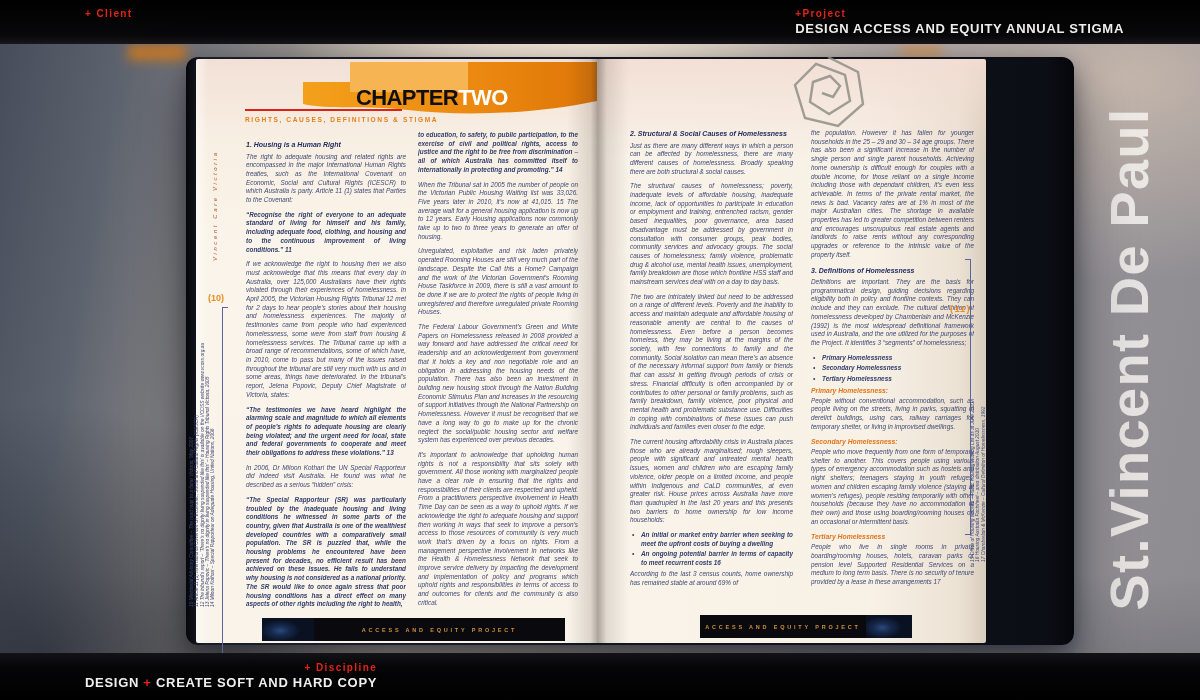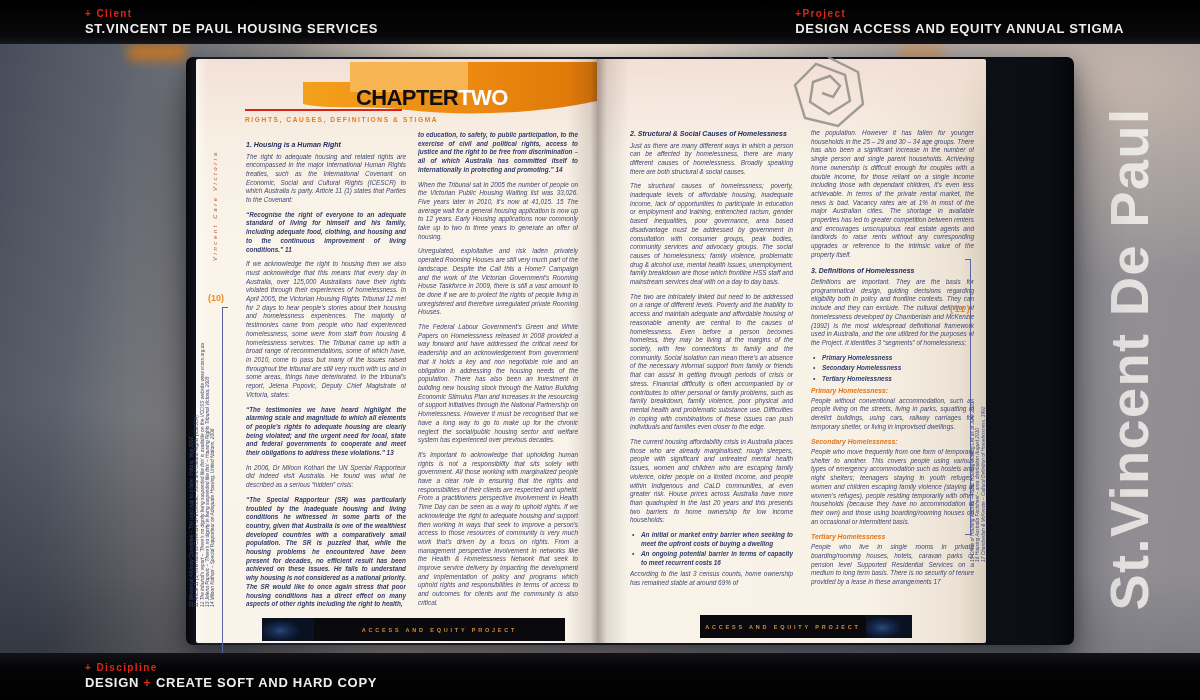--- a/index.html
+++ b/index.html
@@ -14,33 +14,33 @@
   .blur-spot{position:absolute;filter:blur(6px);}
   
   .topbar{position:absolute;left:0;top:0;width:1200px;height:44px;
     background:linear-gradient(180deg,#000 0%,#08080a 80%,#17171c 100%);}
   .bottombar{position:absolute;left:0;top:653px;width:1200px;height:47px;
     background:linear-gradient(180deg,#131317 0%,#050507 30%,#000 100%);}
   .bar-label{font-weight:bold;font-size:10px;letter-spacing:1.4px;color:#e32417;}
   .bar-value{font-weight:bold;font-size:13px;letter-spacing:.7px;color:#f0efee;margin-top:2px;white-space:nowrap;}
   .client-block{position:absolute;left:85px;top:8px;}
   .project-block{position:absolute;right:76px;top:8px;}
-  .discipline-block{position:absolute;left:85px;top:9px;}
+  .discipline-block{position:absolute;left:85px;top:9px;text-align:right;}
   .red{color:#e32417;}
   
   .bg-vtitle{position:absolute;left:1098px;top:648px;width:578px;height:96px;
     transform:rotate(-90deg);transform-origin:0 0;
     font-weight:bold;font-size:54px;letter-spacing:1.5px;white-space:nowrap;text-align:center;
     color:rgba(253,250,246,.78);}
   
   .vtext{font-style:italic;font-size:6px;letter-spacing:2.6px;white-space:nowrap;
     transform:rotate(-90deg);transform-origin:0 0;position:absolute;}
   .vtext.outside{left:1022px;top:238px;width:124px;color:#63625e;}
   
-  .book{position:absolute;left:186px;top:57px;width:888px;height:588px;border-radius:7px;
+  .book{position:absolute;left:186px;top:57px;width:888px;height:588px;border-radius:12px;
     background:linear-gradient(90deg,#05060a 0%,#1a1f2c 2%,#0c0e15 97%,#05060a 100%);
     box-shadow:0 26px 55px rgba(14,17,27,.5),0 8px 20px rgba(14,17,27,.4);}
   .page{position:absolute;top:2px;height:584px;}
   .page-left{left:10px;width:401px;border-radius:2px 0 0 2px;
     background:
       linear-gradient(90deg, rgba(255,255,255,.55) 0%, rgba(255,255,255,0) 3%),
       linear-gradient(180deg,#f2e0d6 0%,#f8efe3 14%,#faf4ea 32%,#f9f3e9 100%);}
   .page-right{left:411px;width:389px;border-radius:0 2px 2px 0;
     background:
       linear-gradient(180deg, rgba(242,221,211,.9) 0%, rgba(242,221,211,0) 17%),
@@ -87,21 +87,20 @@
   <div class="blur-spot" style="left:128px;top:45px;width:58px;height:15px;background:#e07b12;opacity:.8;"></div>
   <div class="blur-spot" style="left:900px;top:45px;width:42px;height:13px;background:#d9914f;opacity:.7;"></div>
 
   <div class="bg-vtitle">St.Vincent De Paul</div>
 
   <div class="vtext outside">Vincent Care Victoria</div>
 
   <header class="topbar">
     <div class="client-block">
       <div class="bar-label">+ Client</div>
-      <div class="bar-value">ST.VINCENT DE PAUL HOUSING SERVICES</div>
     </div>
     <div class="project-block">
       <div class="bar-label">+Project</div>
       <div class="bar-value">DESIGN ACCESS AND EQUITY ANNUAL STIGMA</div>
     </div>
   </header>
 
   <div class="book">
 
     <div class="page page-left">

